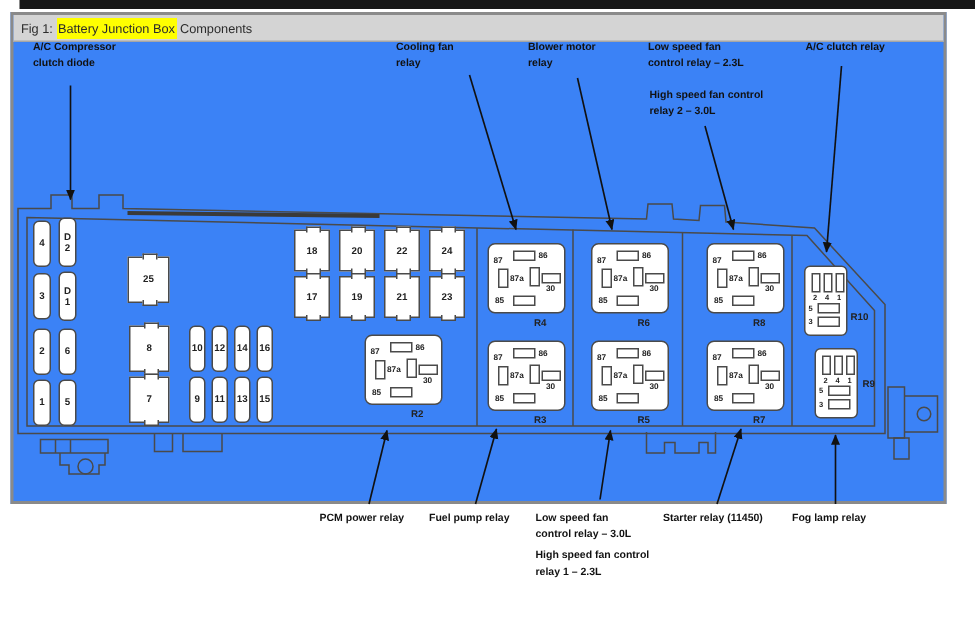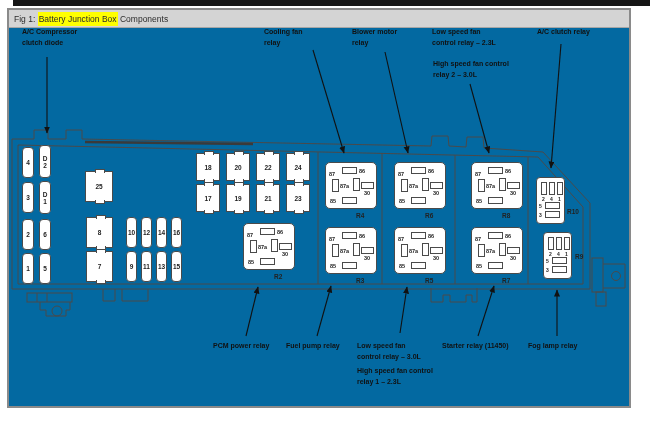--- a/index.html
+++ b/index.html
@@ -3,22 +3,22 @@
 <meta charset="utf-8">
 <style>
   * { box-sizing: border-box; margin: 0; padding: 0; }
   html,body { background:#fff; }
   body { width:650px; height:422px; position:relative; overflow:hidden;
          font-family:"Liberation Sans", sans-serif; }
   .stage { position:absolute; inset:0; }
 
   .top-strip { position:absolute; left:13px; top:0; width:637px; height:6px; background:#161616; }
 
-  .panel { position:absolute; left:7px; top:8px; width:624px; height:400px;
-           background:#0369a1; border:2px solid #8a8a8a; }
+  .panel { position:absolute; left:7px; top:8px; width:624px; height:328px;
+           background:#3b82f6; border:2px solid #8a8a8a; }
   .titlebar { position:absolute; left:0; top:0; right:0; height:18px; background:#d4d4d4;
               border-bottom:1px solid #a6a6a6; font-size:8.5px; line-height:18px; color:#2b2b2b;
               padding-left:5px; white-space:pre; }
   .titlebar .hl { background:#ffff00; padding:2px 1px; }
 
   svg.art { position:absolute; left:0; top:0; }
 
   
   .co { position:absolute; font-weight:bold; font-size:7px; line-height:11px;
         color:#111; white-space:nowrap; }

